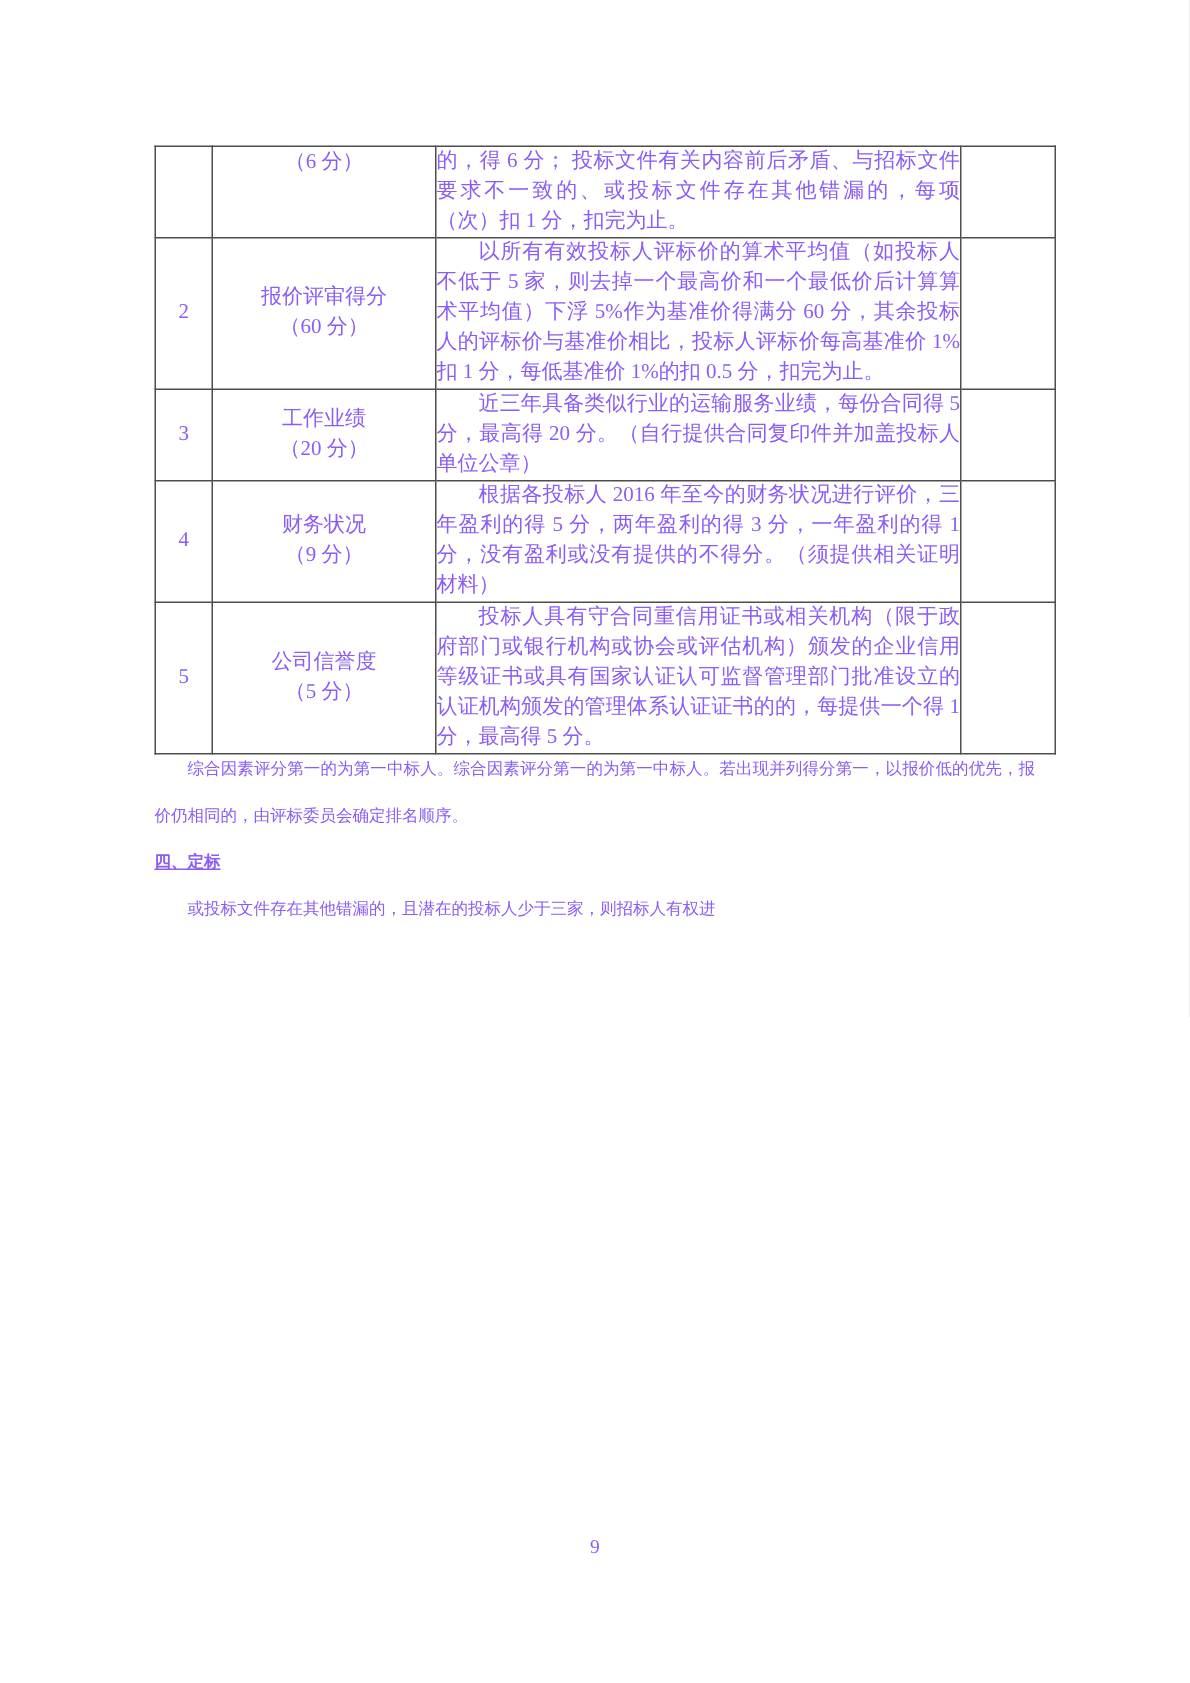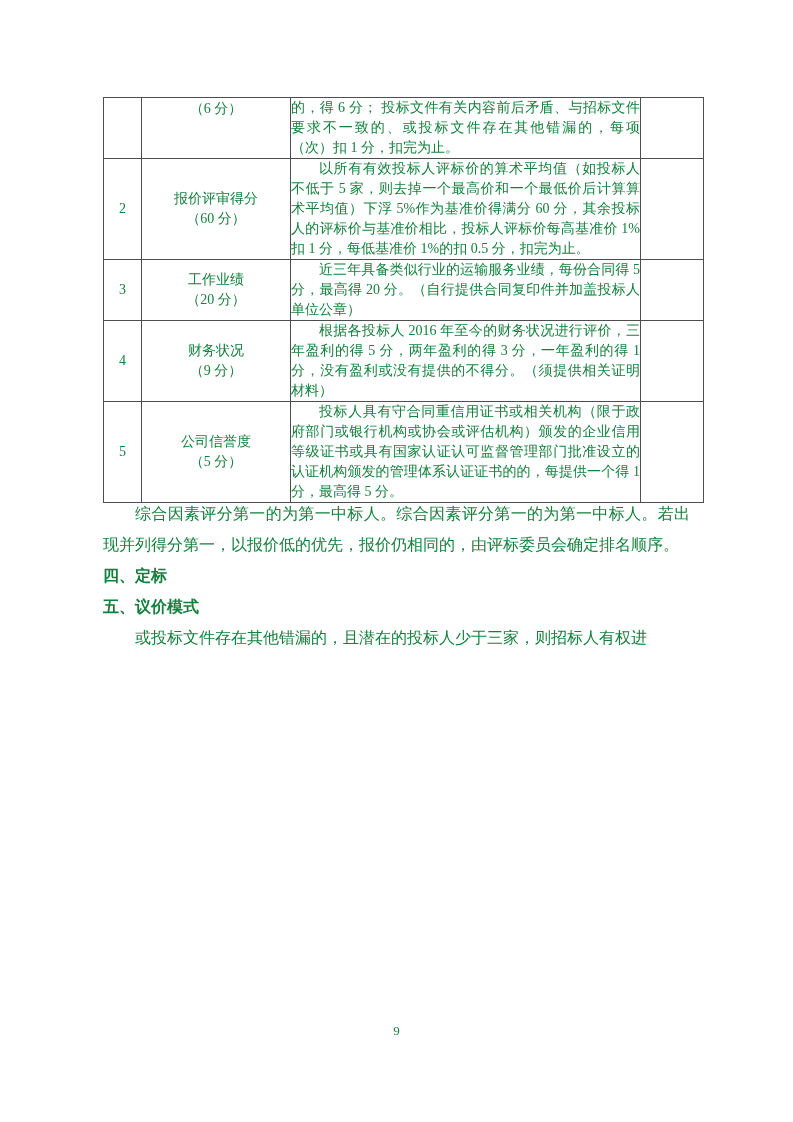--- a/index.html
+++ b/index.html
@@ -2,21 +2,21 @@
 <html><head>
 <meta charset="utf-8">
 <style>
   html,body { margin:0; padding:0; background:#e8e8e8; }
   .page {
     position:relative;
     width:793px; height:1122px;
     margin:0 auto;
     background:#ffffff;
     font-family:"Liberation Serif","DejaVu Serif",serif;
-    color:#15803d;
+    color:#8b5cf6;
     overflow:hidden;
   }
   table.eval {
     position:absolute; left:103px; top:97px;
     width:600px;
     border-collapse:collapse;
     table-layout:fixed;
   }
   table.eval td {
     border:1px solid #4d4d4d;
@@ -36,27 +36,27 @@
   td.c-desc { padding:1px 5px 1px 6px; text-align:justify;margin-top:20px; }
   td.c-score{ }
   tr.r1 td  { vertical-align:top; }
   tr.r1 td.c-name { padding-top:1px; }
   .desc-para { margin:0; }
   .desc-para.ind { text-indent:2em; }
   .name-line { display:block; }
   .body-text {
     position:absolute; left:103px; top:498px;
     width:587px;
-    font-size:16px;
+    font-size:11px;
     line-height:31px;
     text-align:justify;
   }
   .body-text p { margin:0; }
   .body-text p.ind { text-indent:2em; }
-  .body-text p.sec { font-weight:bold; text-indent:0; }
+  .body-text p.sec { font-weight:bold; text-indent:0;text-decoration:underline; }
   .page-num {
     position:absolute; left:0; top:1023px;
     width:100%;
     text-align:center;
     font-size:13px;
   }
 </style>
 </head>
 <body>
 
@@ -123,19 +123,18 @@
         <p class="desc-para ind">投标人具有守合同重信用证书或相关机构（限于政府部门或银行机构或协会或评估机构）颁发的企业信用等级证书或具有国家认证认可监督管理部门批准设立的认证机构颁发的管理体系认证证书的的，每提供一个得 1 分，最高得 5 分。</p>
       </td>
       <td class="c-score"></td>
     </tr>
   </tbody>
     </table>
 
   <div class="body-text">
     <p class="ind">综合因素评分第一的为第一中标人。综合因素评分第一的为第一中标人。若出现并列得分第一，以报价低的优先，报价仍相同的，由评标委员会确定排名顺序。</p>
     <p class="sec">四、定标</p>
-    <p class="sec">五、议价模式</p>
     <p class="ind">或投标文件存在其他错漏的，且潜在的投标人少于三家，则招标人有权进</p>
   </div>
 
   <div class="page-num">9</div>
 
 </div>
 
 </body></html>

